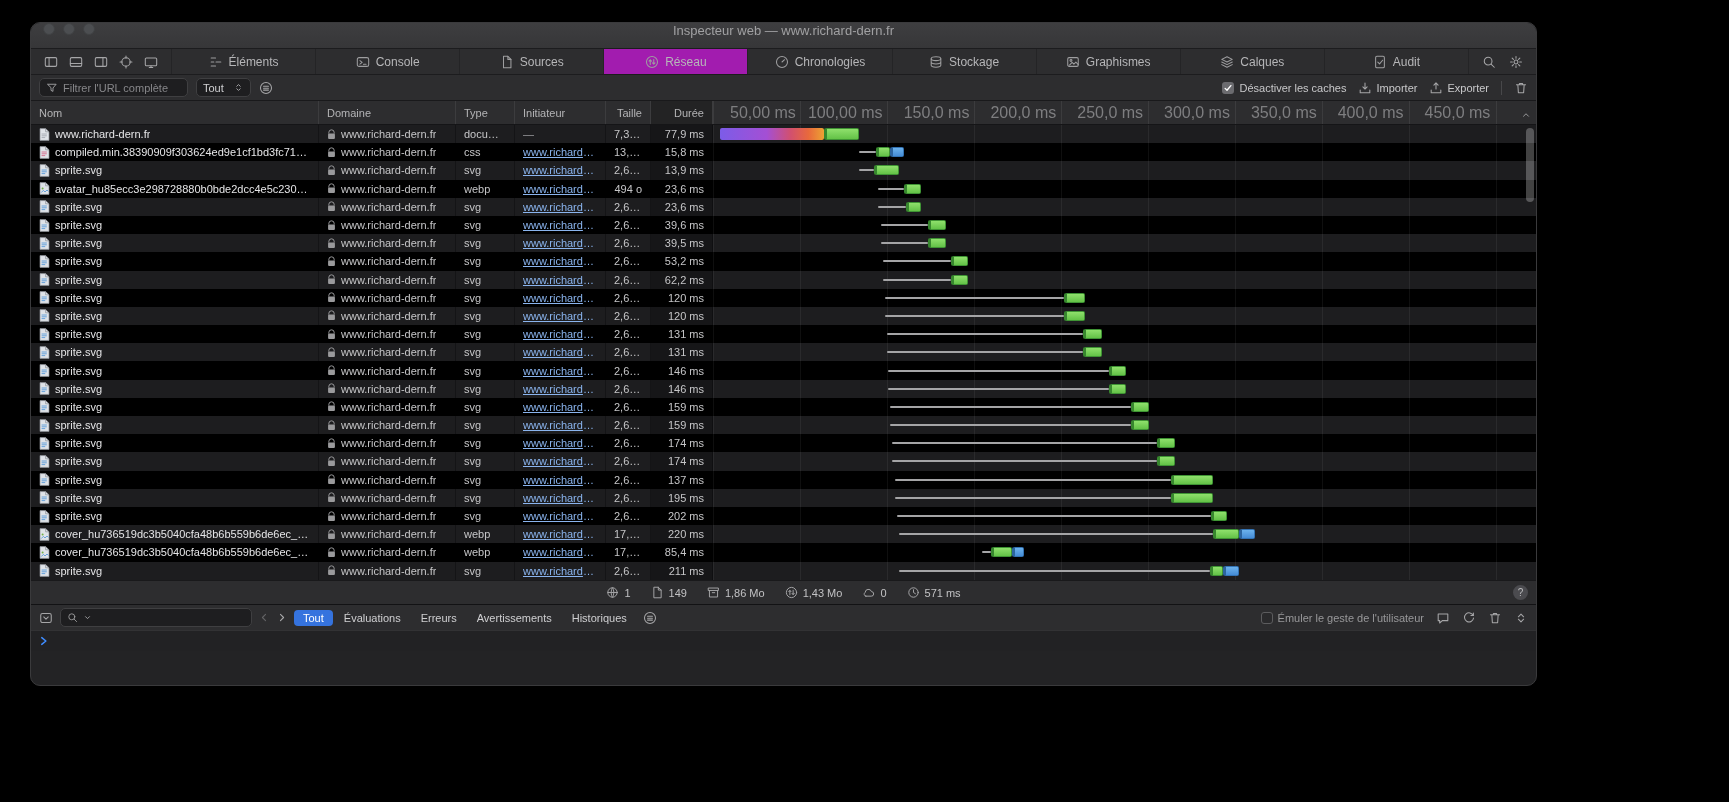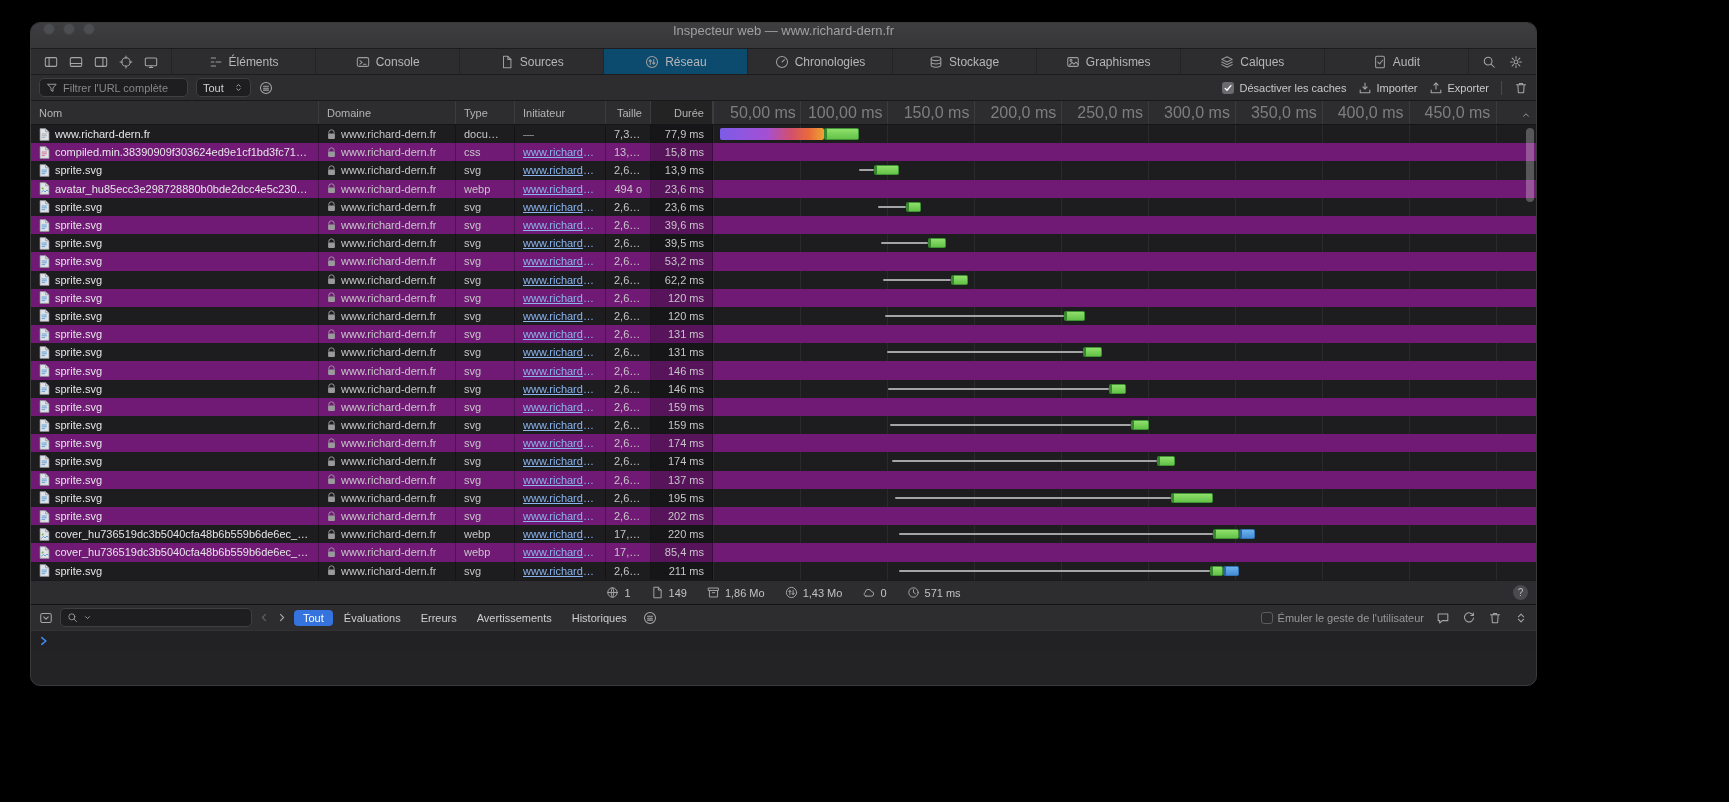--- a/index.html
+++ b/index.html
@@ -15,21 +15,21 @@
   .lights { position:absolute; left:12px; display:flex; gap:8px; }
   .light { width:12px; height:12px; border-radius:50%; background:#4c4e51; border:1px solid #404244; }
   .title { margin:0 auto; color:#a0a0a2; font-size:13px; }
 
   
   .tabbar { flex:0 0 26px; background:#2d2d2f; border-bottom:1px solid #1c1c1e; display:flex; align-items:stretch; }
   .tool-cluster { display:flex; align-items:center; gap:11px; padding:0 13px; border-right:1px solid #242426; }
   .tabs { flex:1; display:flex; }
   .tab { flex:1; display:flex; align-items:center; justify-content:center; gap:6px;
     border-right:1px solid #242426; color:#b6b6b8; font-size:12px; }
-  .tab.active { background:#0c4a6e; }
+  .tab.active { background:#a21caf; }
   .tabbar-right { display:flex; align-items:center; gap:13px; padding:0 13px; }
   .icon { display:inline-flex; align-items:center; justify-content:center; color:#a6a6a8; }
   .tab .icon { color:#9e9ea0; }
 
   
   .filterbar { flex:0 0 26px; background:#2d2d2f; border-bottom:1px solid #19191b; display:flex; align-items:center; gap:8px; padding:0 8px; }
   .field { display:flex; align-items:center; gap:5px; background:#1e1e20; border:1px solid #3f3f41; border-radius:5px; height:19px; padding:0 6px; color:#8e8e90; font-size:11px; }
   .field input { background:transparent; border:none; outline:none; color:#c8c8ca; font-size:11px; width:118px; font-family:"Liberation Sans",sans-serif; }
   .field input::placeholder { color:#87878a; }
   .select-field { gap:9px; color:#d0d0d2; }
@@ -46,21 +46,21 @@
   .th { display:flex; align-items:center; padding:0 8px; border-right:1px solid #3c3c3e; }
   .c1 { width:288px; } .c2 { width:137px; } .c3 { width:59px; } .c4 { width:91px; }
   .c5 { width:45px; justify-content:flex-end; } .c6 { width:62px; justify-content:flex-end; }
   .th.c6, .cell.c6 { background:rgba(0,0,0,.22); }
   .wf-head { flex:1; position:relative; border-right:none;
     background-image:repeating-linear-gradient(90deg, rgba(255,255,255,.07) 0 1px, transparent 1px 87px); }
   .tick-label { position:absolute; top:0; height:24px; line-height:24px; transform:translateX(-100%);
     padding-right:4px; color:#7e7e80; font-size:16px; white-space:nowrap; }
   .rows {}
   .row { display:flex; height:18.2px; font-size:11px; color:#c6c6c8; }
-  .row.even { background:#701a75;align-items:center; }
+  .row.even { background:#000000; }
   .row.odd  { background:#1d1d1f; }
   .cell { display:flex; align-items:center; gap:5px; padding:0 8px; height:100%;
     white-space:nowrap; overflow:hidden; border-right:1px solid rgba(0,0,0,.28); }
   .cell .txt { overflow:hidden; text-overflow:ellipsis; white-space:nowrap; }
   .cell.c1 .txt { color:#e5e5e7; }
   .cell.c5, .cell.c6 { justify-content:flex-end; }
   .link { color:#8ab4ee; text-decoration:underline; overflow:hidden; text-overflow:ellipsis; }
   .dash { color:#9a9a9c; }
   .wf-cell { flex:1; position:relative; border-right:none; padding:0; overflow:hidden;
     background-image:repeating-linear-gradient(90deg, rgba(255,255,255,.06) 0 1px, transparent 1px 87px); }

